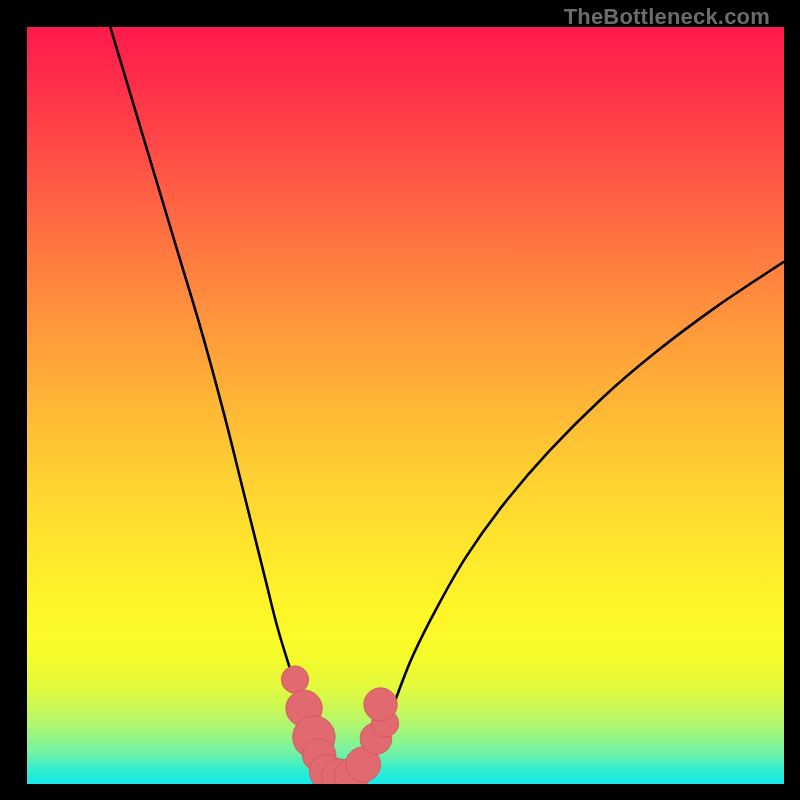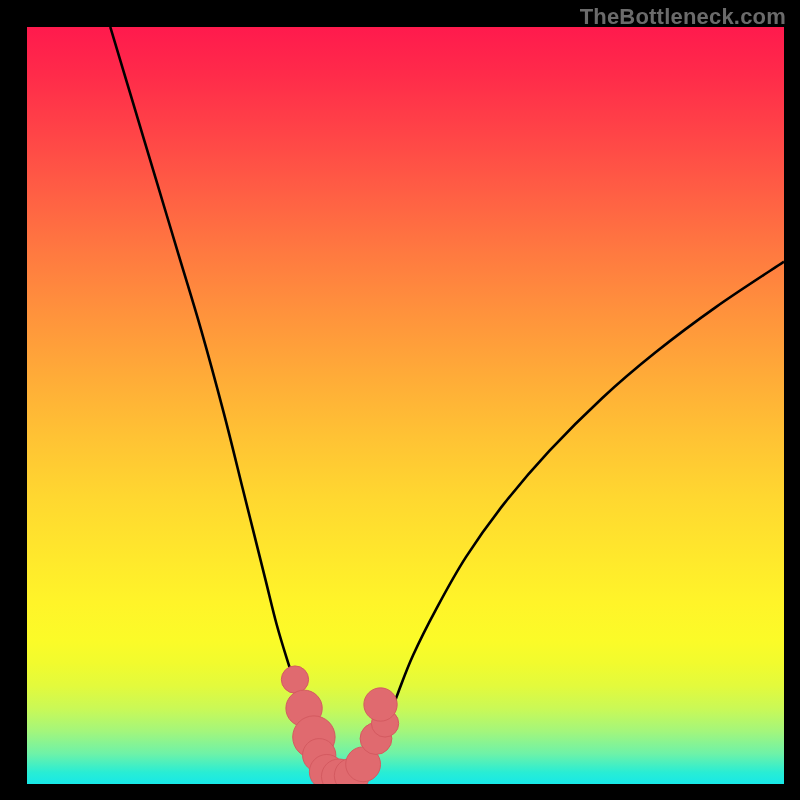--- a/index.html
+++ b/index.html
@@ -54,21 +54,21 @@
   }
   svg.curves {
     position: absolute;
     inset: 0;
     width: 757px;
     height: 757px;
   }
   .watermark {
     position: absolute;
     top: 4px;
-    right: 14px;
+    right: 30px;
     font-family: Arial, Helvetica, sans-serif;
     font-size: 22px;
     font-weight: 600;
     color: #6b6b6b;
     letter-spacing: 0.2px;
   }
 </style>
 </head>
 <body>
 

